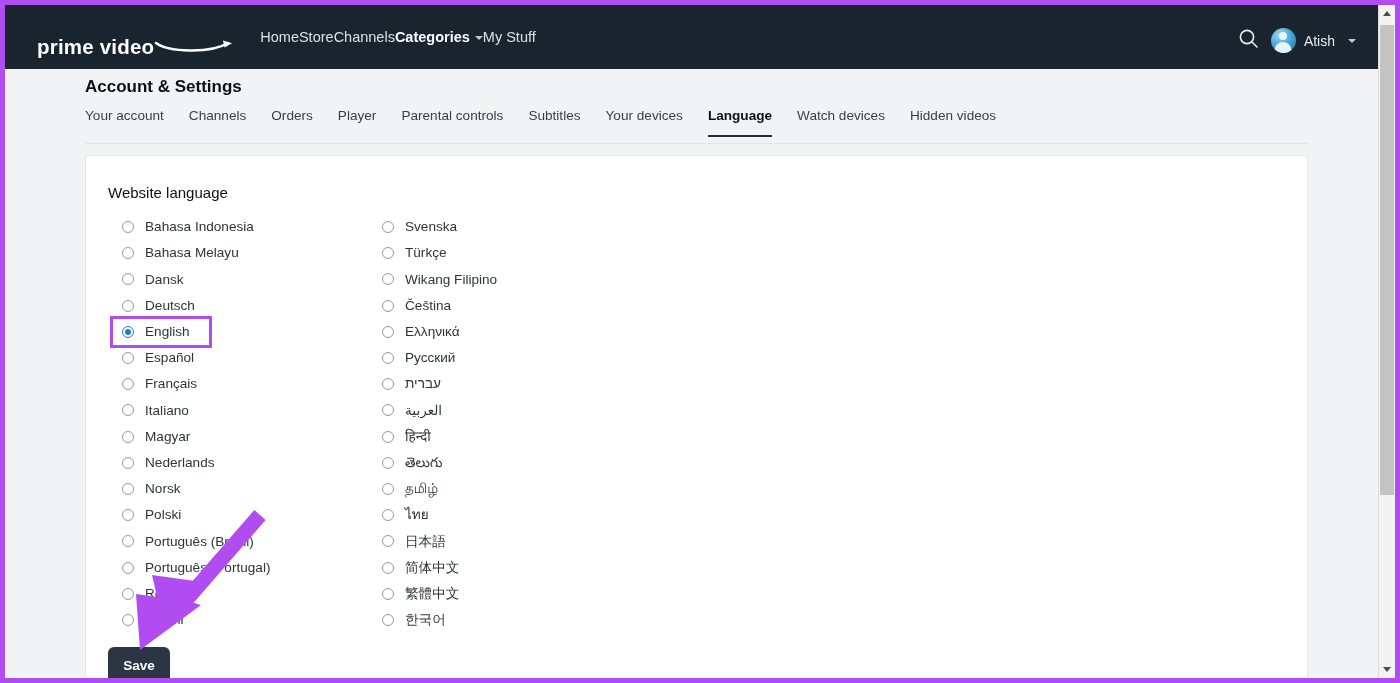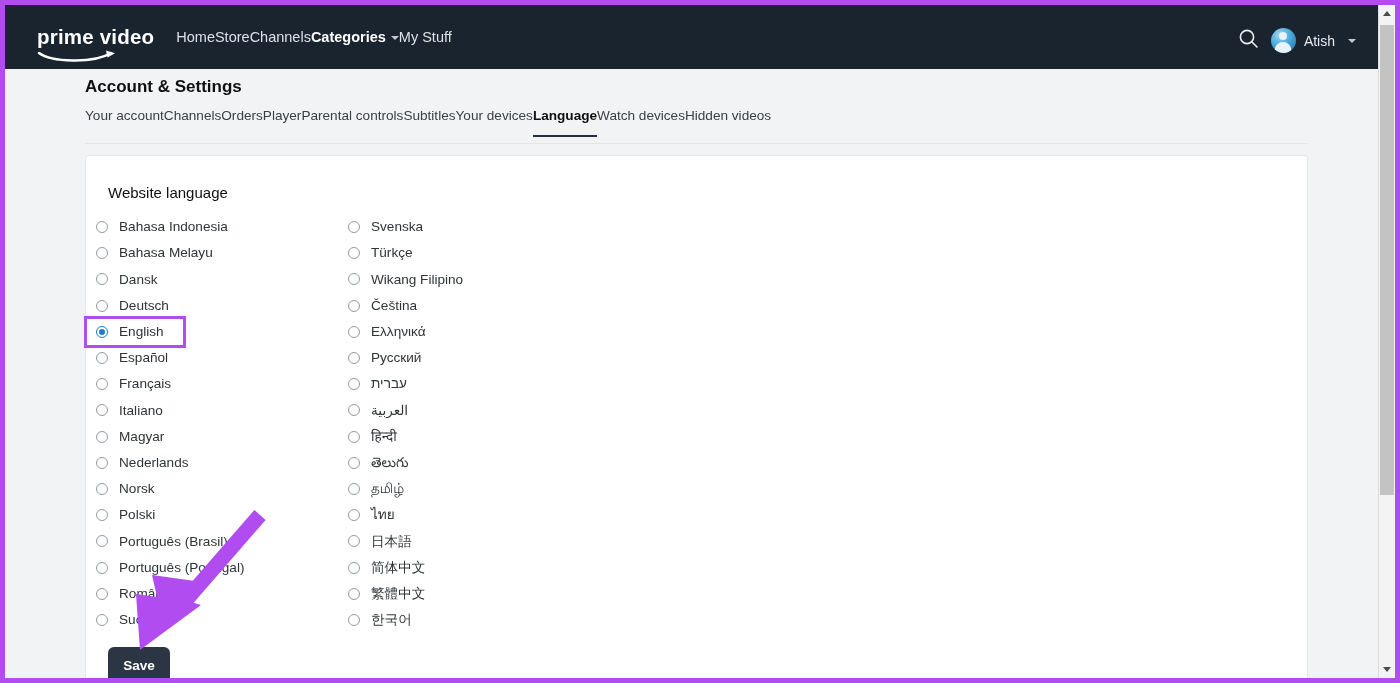--- a/index.html
+++ b/index.html
@@ -30,21 +30,22 @@
     position: absolute;
     left: 0; top: 0;
     width: 1373px; height: 64px;
     background: #1a242f;
     display: flex;
     align-items: center;
     padding-left: 32px;
   }
   .logo {
     position: relative;
-    display: flex; flex-direction: column;
+    display: flex; flex-direction: row;
+    align-items: center;
     margin-right: 22px;
     padding-bottom: 4px;
     margin-top: 24px;
   }
   .logo-text {
     color: #ffffff;
     font-size: 20.5px;
     font-weight: 700;
     letter-spacing: 0.2px;
     line-height: 1;
@@ -112,21 +113,21 @@
     background: #f2f3f5;
   }
   .page-title {
     position: absolute;
     left: 80px; top: 8px;
     font-size: 17px; font-weight: 700; color: #0f1111;
   }
   .tabs {
     position: absolute;
     left: 80px; top: 40px;
-    display: flex; align-items: flex-end; 
+    display: flex; align-items: flex-end; gap: 25px;
   }
   .tab {
     font-size: 13.6px;
     color: #3b4045;
     padding-bottom: 11px;
     cursor: pointer;
     white-space: nowrap;
     line-height: 1.1;
     border-bottom: 2px solid transparent;
   }
@@ -150,23 +151,23 @@
     border: 1px solid #e4e6e8;
     border-radius: 3px;
   }
   .card-title {
     position: absolute;
     left: 22px; top: 28px;
     font-size: 15px; font-weight: 400; color: #0f1111;
   }
   .lang-cols {
     position: absolute;
-    left: 6px; top: 58px;
+    left: 32px; top: 58px;
     display: flex;
-    gap: 0;
+    gap: 8px;
   }
   .lang-col { width: 252px; }
   .lang-item {
     display: flex; align-items: center;
     height: 26.2px;
     cursor: pointer;
     padding-left: 4px;
   }
   .radio {
     width: 12px; height: 12px;

